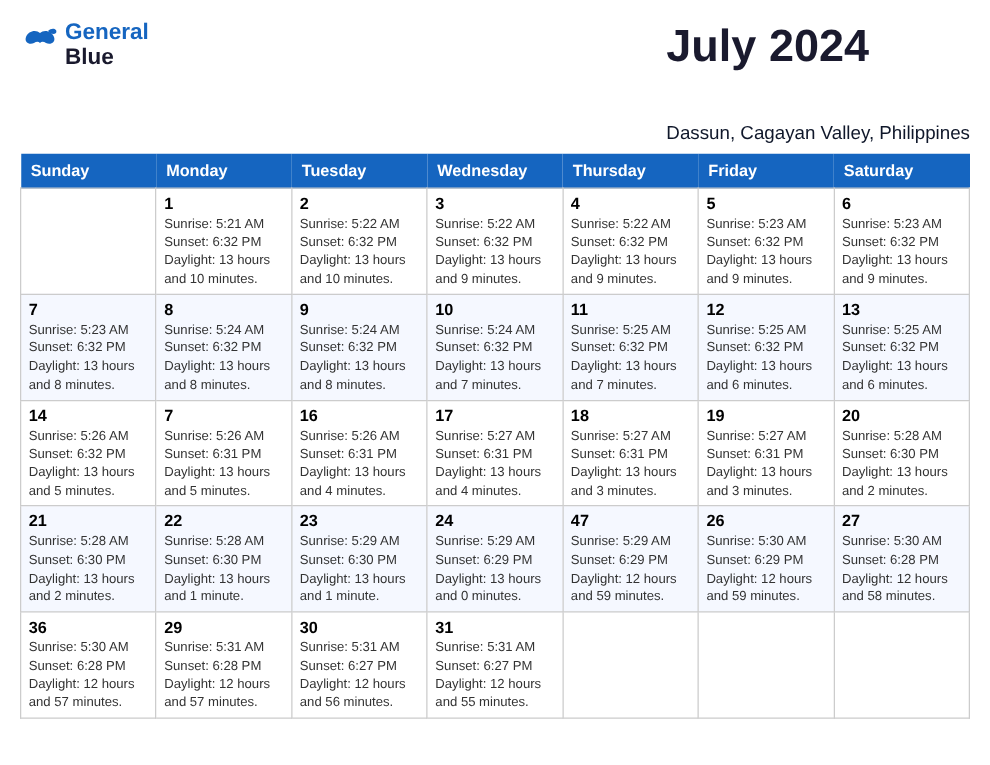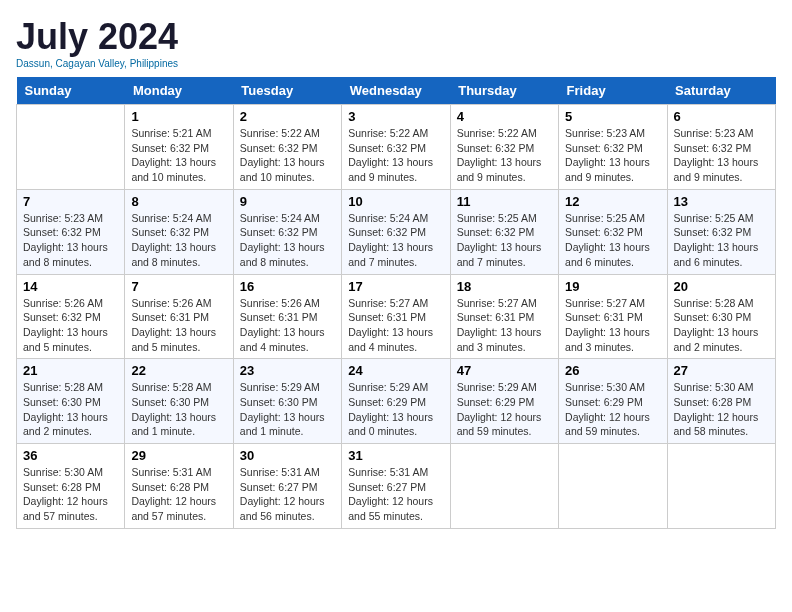--- a/index.html
+++ b/index.html
@@ -19,30 +19,31 @@
     .logo {
       display: flex;
       align-items: center;
       gap: 4px;
     }
     .logo-bird {
       width: 32px;
       height: 32px;
     }
     .title-section {
-      text-align: center;
+      text-align: left;
     }
     .main-title {
       font-size: 36px;
       font-weight: bold;
       color: #1a1a2e;
     }
     .subtitle {
-      font-size: 10px;
-      color: #0369a1;
+      font-size: 15px;
+      color: #0f172a;
+      margin-top: 40px;
     }
     table {
       width: 100%;
       border-collapse: collapse;
       font-size: 11px;
     }
     .day-header {
       background-color: #1565c0;
       color: #fff;
       text-align: left;
@@ -79,20 +80,32 @@
       background-color: #ffffff;
     }
     .header-row th {
       background-color: #1565c0 !important;
     }
   </style>
 </head>
 <body>
 
 <div class="header-section">
+  <div class="logo">
+    <svg class="logo-bird" viewBox="0 0 40 40">
+      <path d="M20 8 C24 4, 32 6, 34 12 C36 18, 30 20, 26 18 C24 17, 22 16, 20 18 C18 16, 16 17, 14 18 C10 20, 4 18, 6 12 C8 6, 16 4, 20 8Z" fill="#1565c0"></path>
+      <path d="M28 6 C32 2, 38 4, 36 8 C34 10, 30 9, 28 6Z" fill="#1565c0"></path>
+    </svg>
+    <div>
+      <div style="font-size:18px; font-weight:bold; color:#1a1a2e; line-height:1.1;">
+        <span style="color:#1565c0;">General</span><br>
+        <span>Blue</span>
+      </div>
+    </div>
+  </div>
   <div class="title-section">
     <div class="main-title">July 2024</div>
     <div class="subtitle">Dassun, Cagayan Valley, Philippines</div>
   </div>
 </div>
 
 <table>
   <thead>
     <tr class="header-row">
     <th class="day-header">Sunday</th>

